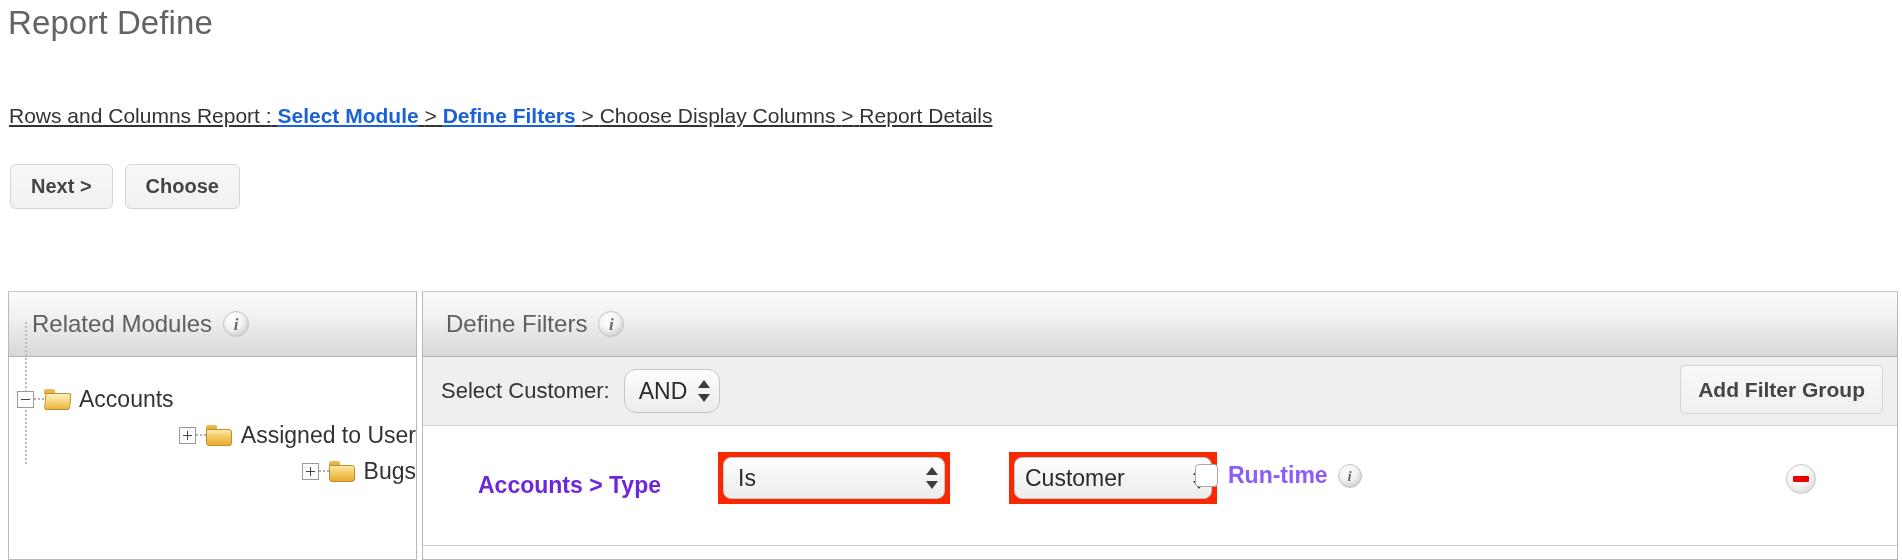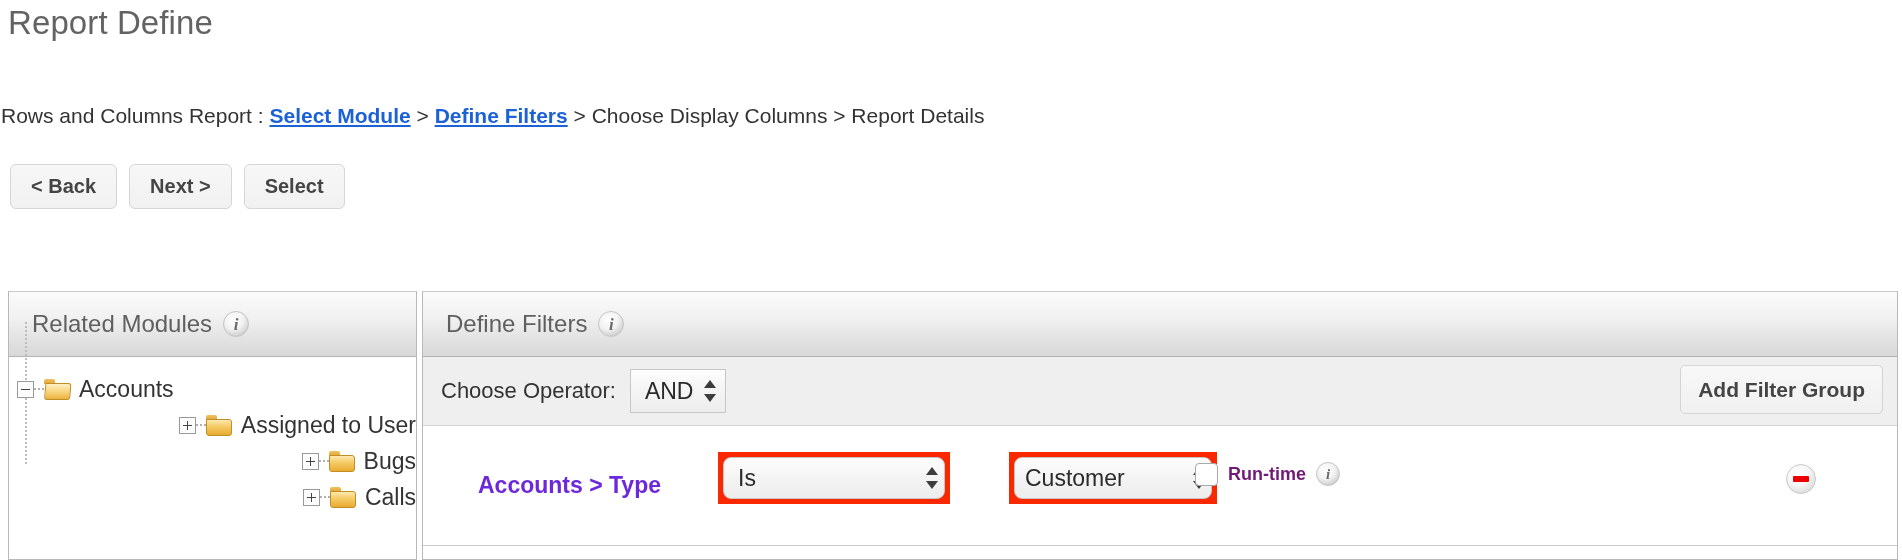--- a/index.html
+++ b/index.html
@@ -21,25 +21,26 @@
     font-size: 33px;
     color: #636363;
     font-weight: 400;
     letter-spacing: 0.1px;
     white-space: nowrap;
   }
 
   
   #breadcrumb {
     position: absolute;
-    left: 1px; top: 105px;
+    left: 9px; top: 105px;
     font-size: 21px;
     color: #333333;
     white-space: nowrap;
     line-height: 1;
+    text-decoration: underline;
   }
   #breadcrumb .crumb-static { color: #333333; }
   #breadcrumb .crumb-link {
     color: #1a62d6;
     text-decoration: underline;
     font-weight: bold;
     cursor: pointer;
   }
   #breadcrumb .sep { color: #333333; }
 
@@ -125,21 +126,21 @@
     left: 0; top: 0;
     width: 409px;
     height: 269px;
     border: 1px solid #b9b9b9;
     border-top: 1px solid #c9c9c9;
     box-sizing: border-box;
     background: #ffffff;
     overflow: hidden;
   }
   #module-tree {
-    padding: 14px 0 0 8px;
+    padding: 24px 0 0 8px;
   }
   .tree-node {
     display: flex;
     align-items: center;
     height: 36px;
     white-space: nowrap;
     position: relative;
   }
   .tree-node.child { padding-left: 45px; justify-content: flex-end; }
   .tree-node .toggle {
@@ -238,21 +239,21 @@
     color: #333333;
     margin-right: 14px;
     white-space: nowrap;
   }
 
   
   .sel {
     font-family: "Liberation Sans", sans-serif;
     background: linear-gradient(to bottom, #fdfdfd 0%, #f4f4f4 50%, #ededed 100%);
     border: 1px solid #c6c6c6;
-    border-radius: 0;
+    border-radius: 12px;
     box-sizing: border-box;
     display: inline-flex;
     align-items: center;
     position: relative;
     cursor: pointer;
     white-space: nowrap;
   }
   .sel .sel-val {
     font-size: 23px;
     color: #2a2a2a;
@@ -354,23 +355,23 @@
   #runtime-checkbox {
     width: 23px; height: 23px;
     border: 1px solid #a9a9a9;
     border-radius: 4px;
     background: #ffffff;
     box-sizing: border-box;
     cursor: pointer;
     flex: 0 0 auto;
   }
   #runtime-label {
-    font-size: 18px;
-    font-weight: bold;
-    color: #701a75;
+    font-size: 23px;
+    font-weight: bold;
+    color: #8b5cf6;
     white-space: nowrap;
   }
 
   
   #remove-filter {
     position: absolute;
     left: 1363px; top: 38px;
     width: 30px; height: 30px;
     border-radius: 50%;
     background: radial-gradient(circle at 40% 32%, #ffffff 0%, #f5f5f5 45%, #dcdcdc 80%, #cfcfcf 100%);
@@ -390,23 +391,22 @@
   }
 </style>
 </head>
 <body>
 
 <div id="page-title">Report Define</div>
 
 <div id="breadcrumb"><span class="crumb-static">Rows and Columns Report :</span> <span class="crumb-link">Select Module</span> <span class="sep">&gt;</span> <span class="crumb-link">Define Filters</span> <span class="sep">&gt;</span> <span class="crumb-static">Choose Display Columns</span> <span class="sep">&gt;</span> <span class="crumb-static">Report Details</span></div>
 
 <div id="wizard-buttons">
-  <button class="wz-btn">&lt; Back</button>
   <button class="wz-btn">Next &gt;</button>
-  <button class="wz-btn">Select</button>
+  <button class="wz-btn">Choose</button>
 </div>
 
 <div id="panels">
 
   <div id="related-modules-panel">
     <div class="panel-header">
       <span class="panel-title">Related Modules</span>
       <span class="info-icon"></span>
     </div>
 
@@ -436,40 +436,31 @@
       <div class="tree-node child">
         <span class="toggle plus"></span>
         <span class="dots"></span>
         <span class="folder-icon">
             <span class="tab"></span>
             <span class="body"></span>
           </span>
         <span class="tree-label">Bugs</span>
       </div>
 
-      <div class="tree-node child">
-        <span class="toggle plus"></span>
-        <span class="dots"></span>
-        <span class="folder-icon">
-            <span class="tab"></span>
-            <span class="body"></span>
-          </span>
-        <span class="tree-label">Calls</span>
-      </div>
     </div>
   </div>
 
   <div id="define-filters-panel">
     <div class="panel-header">
       <span class="panel-title">Define Filters</span>
       <span class="info-icon"></span>
     </div>
 
     <div id="operator-row">
-      <span id="operator-label">Choose Operator:</span>
+      <span id="operator-label">Select Customer:</span>
       <span class="sel" id="operator-select">
         <span class="sel-val">AND</span>
         <span class="arrows"></span>
       </span>
       <button id="add-filter-group">Add Filter Group</button>
     </div>
 
     <div id="filter-row">
       <span id="filter-field-label">Accounts &gt; Type</span>
 

